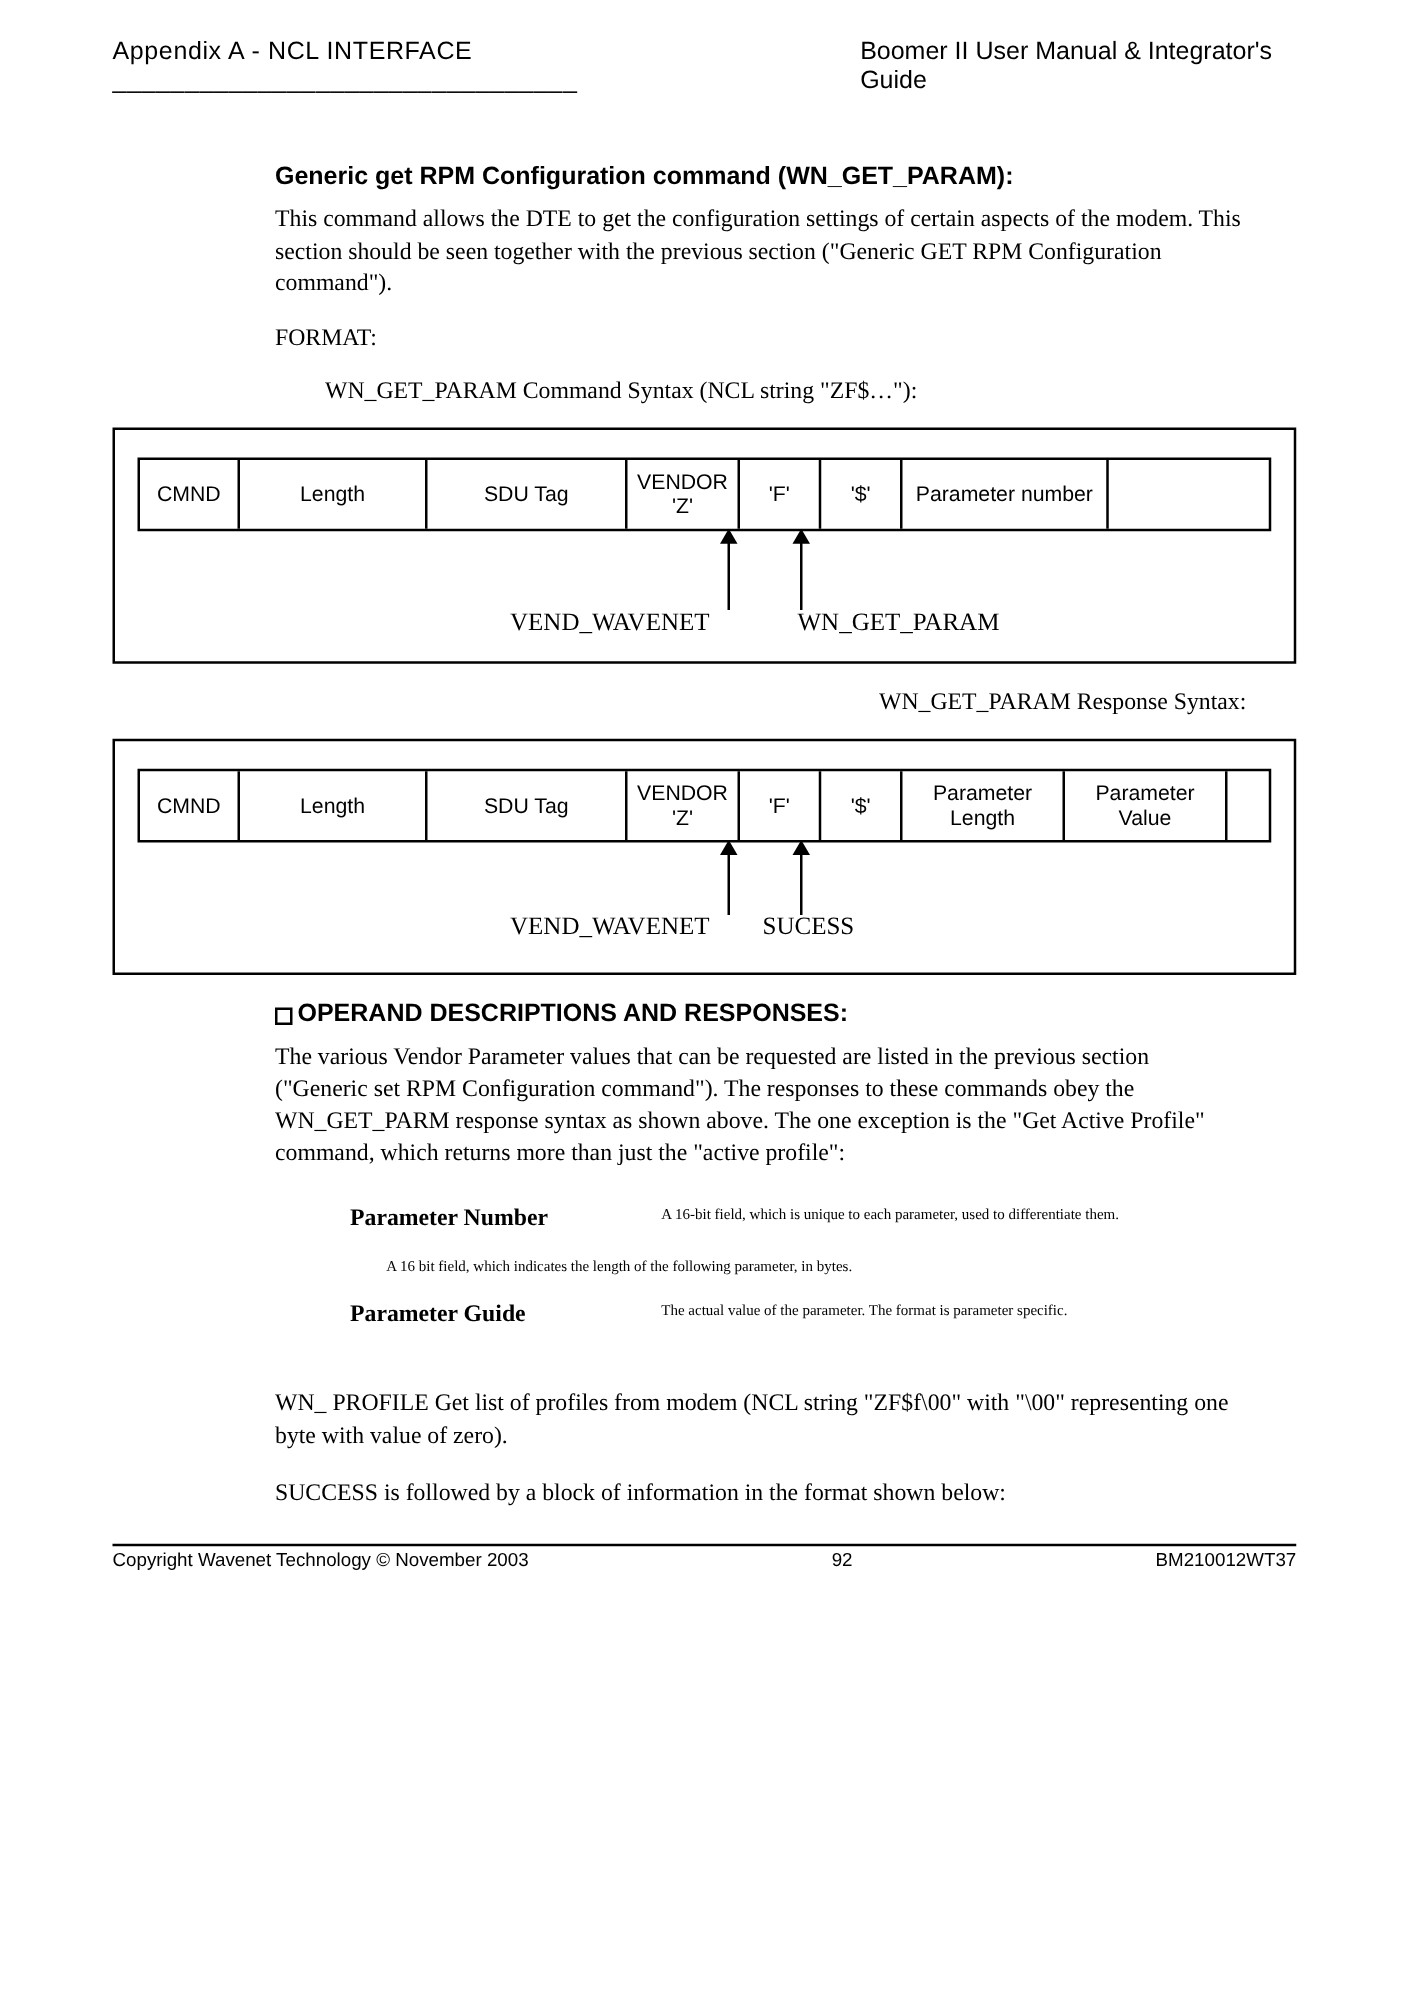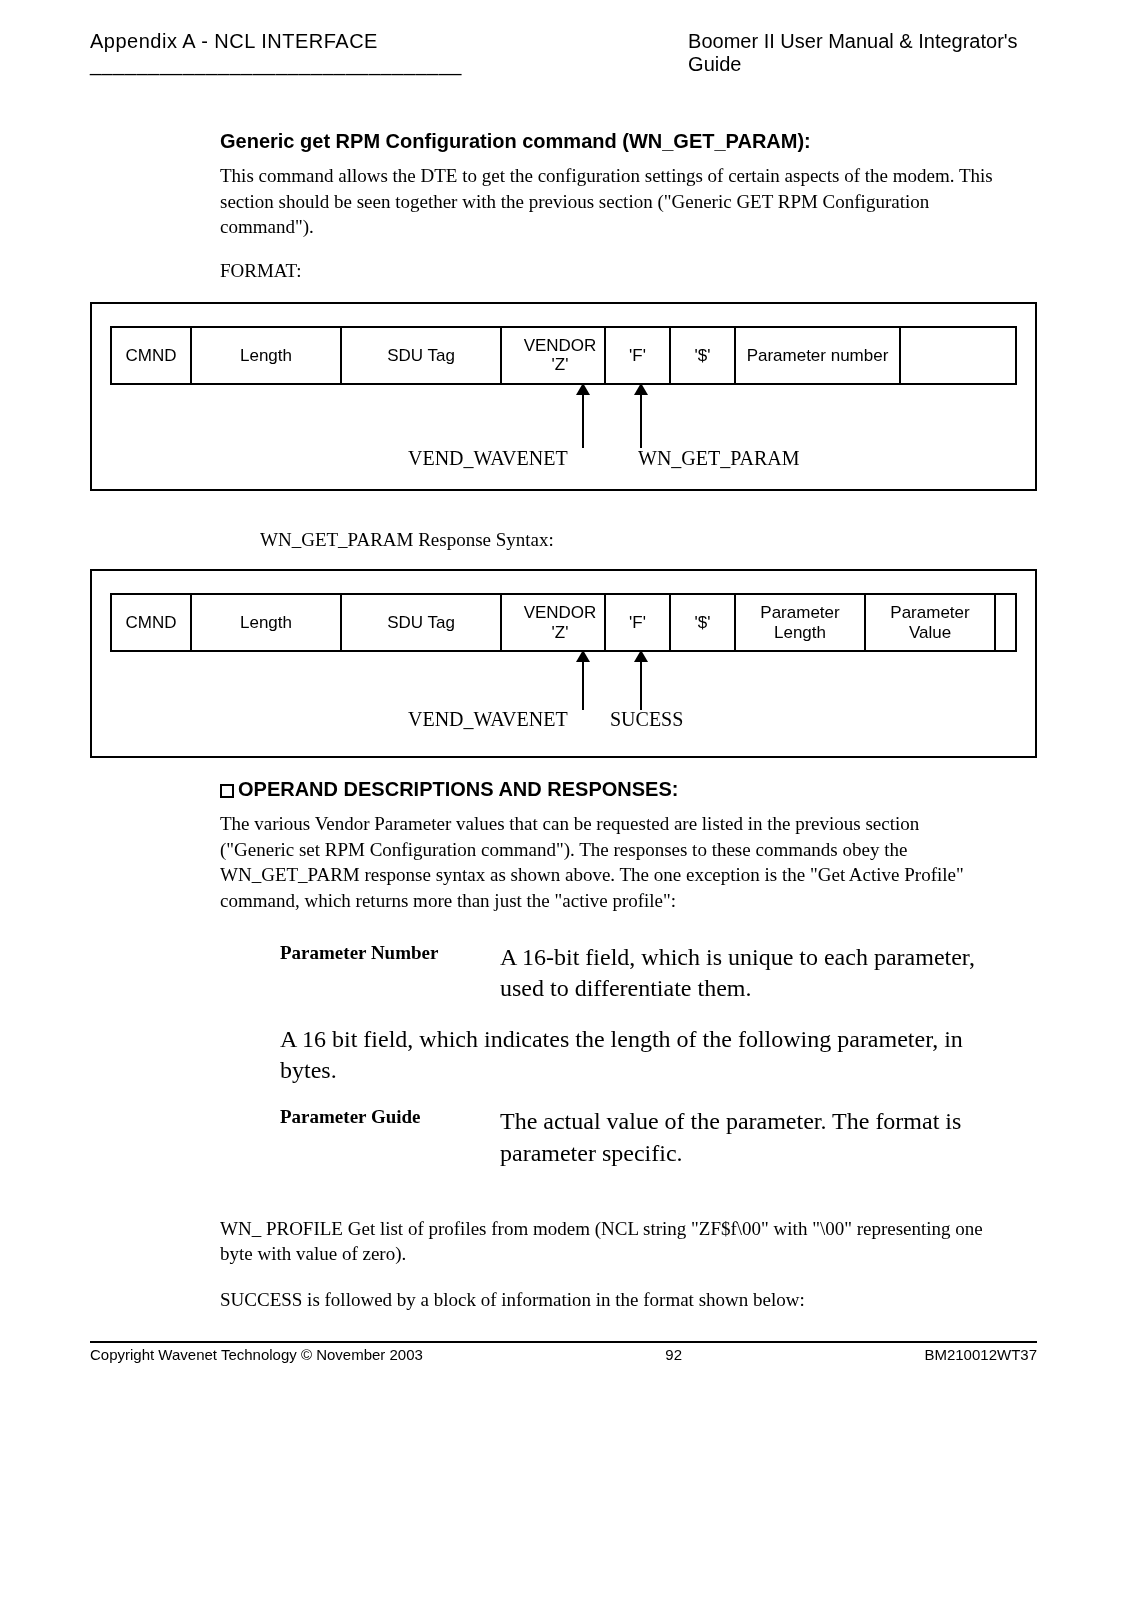--- a/index.html
+++ b/index.html
@@ -67,21 +67,21 @@
     text-align: center;
     display: flex;
     flex-direction: column;
     justify-content: center;
     line-height: 1.15;
   }
   .cell:last-child { border-right: none; }
   .w-cmnd   { width: 70px; }
   .w-len    { width: 140px; }
   .w-sdu    { width: 150px; }
-  .w-vend   { width: 80px; margin-left: 14px; }
+  .w-vend   { width: 80px; }
   .w-f      { width: 55px; }
   .w-d      { width: 55px; }
   .w-pnum   { width: 155px; }
   .w-plen   { width: 120px; }
   .w-pval   { width: 120px; }
   .w-tail   { flex: 1; }
   .arrows {
     height: 90px;
     position: relative;
   }
@@ -120,21 +120,21 @@
     width: 10px;
     height: 10px;
     border: 2px solid #000;
   }
   .defs {
     margin-left: 60px;
     margin-top: 28px;
   }
   .def-row { display: flex; margin-bottom: 20px; }
   .def-term { font-weight: bold; width: 220px; flex-shrink: 0; font-size:19px; }
-  .def-desc { flex: 1; font-size: 24px; line-height: 1.3; }
+  .def-desc { flex: 1; font-size: 12px; line-height: 1.3; margin-left: 29px; }
   .ftr-rule {
     border-top: 2px solid #000;
     margin-top: 28px;
   }
   .ftr {
     font-family: Arial, Helvetica, sans-serif;
     font-size: 15px;
     display: flex;
     justify-content: space-between;
     padding-top: 3px;
@@ -152,20 +152,21 @@
   </div>
 
   <div class="content">
 
     <h3 class="section-title">Generic get RPM Configuration command (WN_GET_PARAM):</h3>
 
     <p class="body">This command allows the DTE to get the configuration settings of certain aspects of the modem.  This section should be seen together with the previous section ("Generic GET RPM Configuration command").</p>
 
     <p class="format-label">FORMAT:</p>
 
+    <p class="syntax-caption">WN_GET_PARAM Command Syntax (NCL string "ZF$…"):</p>
 
     <div class="diagram">
       <div class="row">
         <div class="cell w-cmnd">CMND</div>
         <div class="cell w-len">Length</div>
         <div class="cell w-sdu">SDU Tag</div>
         <div class="cell w-vend twoline">
           <span>VENDOR</span>
           <span>'Z'</span>
         </div>
@@ -177,21 +178,21 @@
       <div class="arrows">
         <div class="arrow-head-up" style="left:466px; top:-2px;"></div>
         <div class="arrow-line" style="left:472px; top:8px; height:55px;"></div>
         <div class="arrow-head-up" style="left:524px; top:-2px;"></div>
         <div class="arrow-line" style="left:530px; top:8px; height:55px;"></div>
         <div class="arrow-label" style="left:298px; top:62px;">VEND_WAVENET</div>
         <div class="arrow-label" style="left:528px; top:62px;">WN_GET_PARAM</div>
       </div>
     </div>
 
-    <p class="syntax-caption" style="margin-top:38px;">WN_GET_PARAM Response Syntax:</p>
+    <p class="syntax-caption" style="margin-top:20px;text-align:right;">WN_GET_PARAM Response Syntax:</p>
 
     <div class="diagram">
       <div class="row">
         <div class="cell w-cmnd">CMND</div>
         <div class="cell w-len">Length</div>
         <div class="cell w-sdu">SDU Tag</div>
         <div class="cell w-vend twoline">
           <span>VENDOR</span>
           <span>'Z'</span>
         </div>

